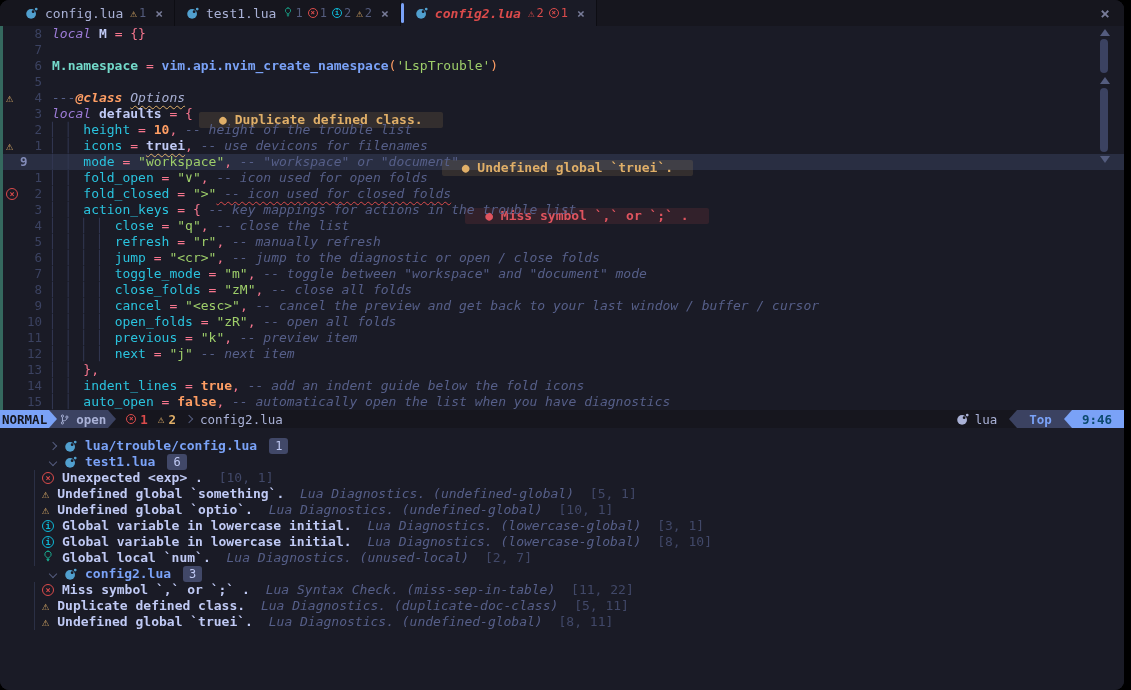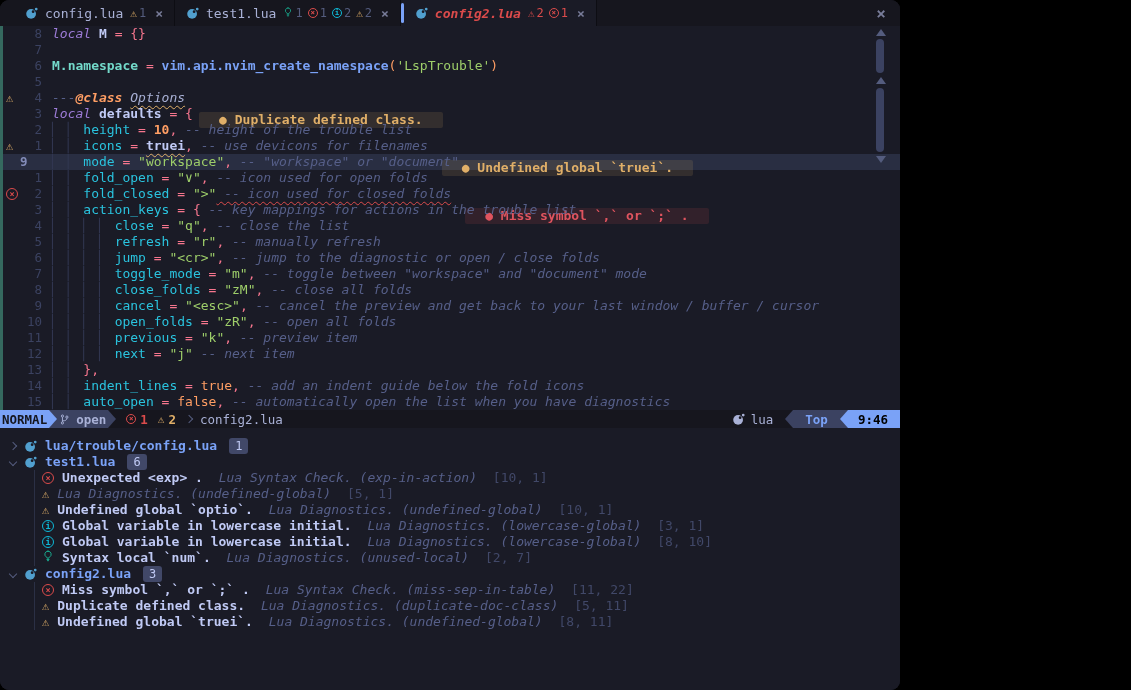--- a/index.html
+++ b/index.html
@@ -6,21 +6,21 @@
     --bg:#1a1b26; --bg-dark:#16161e; --bg-hl:#292e42;
     --fg:#c0caf5; --fg-dark:#a9b1d6; --comment:#565f89; --dark3:#545c7e;
     --gutter:#3b4261; --guide:#323853; --badge:#414868;
     --blue:#7aa2f7; --cyan:#2ac3de; --teal:#73daca; --green:#9ece6a;
     --orange:#ff9e64; --yellow:#e0af68; --red:#f7768e; --red1:#db4b4b;
     --purple:#9d7cd8; --info:#0db9d7; --hint:#1abc9c;
     --git:#35695f; --luaicon:#51a0cf; --pos:#414868;
   }
   *{margin:0;padding:0;box-sizing:border-box;}
   body{background:#000;font-family:"DejaVu Sans Mono",monospace;width:1131px;height:690px;overflow:hidden;}
-  .window{width:900px;height:690px;background:var(--bg);border-radius:9px;overflow:hidden;display:flex;flex-direction:column;position:relative;}
+  .window{width:1124px;height:690px;background:var(--bg);border-radius:9px;overflow:hidden;display:flex;flex-direction:column;position:relative;}
 
   
   .tabline{height:26px;background:var(--bg-dark);display:flex;align-items:stretch;flex:none;padding-left:14px;position:relative;}
   .tab{display:flex;align-items:center;gap:7px;padding:0 11px;border-right:1px solid #0d0d13;font-size:13px;color:var(--fg-dark);cursor:pointer;position:relative;}
   .tab.active{background:var(--bg);padding-left:14px;}
   .tab-accent{position:absolute;left:0;top:3px;bottom:3px;width:3px;background:var(--blue);border-radius:2px;}
   .tab.active .tab-name{color:var(--red1);font-style:italic;font-weight:bold;}
   .tab-name{white-space:nowrap;}
   .tbadges{display:flex;align-items:center;gap:5px;color:var(--dark3);font-size:12px;}
   .tab.active .tbadges{color:var(--red1);}
@@ -51,21 +51,21 @@
   .s-kw{color:var(--purple);font-style:italic;}
   .s-fg{color:var(--fg);font-weight:bold;}
   .s-op{color:var(--red);}
   .s-brace{color:var(--red);}
   .s-paren{color:var(--orange);}
   .s-prop{color:var(--teal);font-weight:bold;}
   .s-fn{color:var(--blue);font-weight:bold;}
   .s-field{color:var(--cyan);font-weight:normal;}
   .s-str{color:var(--green);}
   .s-num{color:var(--orange);font-weight:bold;}
-  .s-bool{color:var(--orange);font-weight:normal;margin-top:47px;}
+  .s-bool{color:var(--orange);font-weight:bold;margin-top:47px;}
   .s-punct{color:var(--red);}
   .s-cm{color:var(--comment);font-style:italic;}
   .s-attr{color:var(--orange);font-style:italic;font-weight:bold;}
   .s-guide{color:var(--guide);}
   .s-type-uc{color:var(--fg-dark);font-style:italic;text-decoration:underline wavy var(--yellow) 1px;text-underline-offset:3px;}
   .s-fg-uc{color:var(--fg);font-weight:bold;text-decoration:underline wavy var(--yellow) 1px;text-underline-offset:3px;}
   .s-cm-uc{color:var(--comment);font-style:italic;text-decoration:underline wavy var(--red1) 1px;text-underline-offset:3px;}
   .virt{margin-left:14px;padding:0 20px;font-weight:bold;border-radius:2px;margin-top:43px;}
   .virt-warn{color:var(--yellow);background:rgba(224,175,104,.13);}
   .virt-err{color:#e0545f;background:rgba(219,75,75,.13);}
@@ -88,25 +88,25 @@
   .pl-l{width:0;height:0;border-top:9px solid transparent;border-bottom:9px solid transparent;flex:none;}
   .pl-l.a{border-right:8px solid var(--gutter);}
   .pl-l.b{border-right:8px solid var(--blue);background:var(--gutter);}
   .sl-diags{display:flex;align-items:center;gap:10px;padding:0 10px;}
   .sl-d{display:flex;align-items:center;gap:4px;font-weight:bold;}
   .sl-d.e{color:var(--red1);} .sl-d.w{color:var(--yellow);}
   .sl-file{color:var(--fg-dark);display:flex;align-items:center;gap:8px;}
   .sl-spacer{flex:1;}
   .sl-ft{display:flex;align-items:center;gap:6px;color:var(--fg-dark);padding:0 12px;}
   .sl-pos{background:var(--gutter);color:var(--blue);font-weight:bold;display:flex;align-items:center;padding:4px 12px;}
-  .sl-loc{background:var(--blue);color:#000000;font-weight:bold;display:flex;align-items:center;padding:0 12px 0 10px;}
+  .sl-loc{background:var(--blue);color:#0c4a6e;font-weight:bold;display:flex;align-items:center;padding:0 12px 0 10px;}
 
   
   .trouble{flex:1;background:var(--bg);padding-top:10px;font-size:13px;line-height:16px;overflow:hidden;}
-  .t-row{display:flex;align-items:center;height:16px;white-space:pre;cursor:pointer;}
+  .t-row{display:flex;align-items:center;height:16px;white-space:pre;cursor:pointer;margin-left:40px;}
   .t-file{padding-left:10px;gap:8px;}
   .t-file .t-name{color:var(--blue);font-weight:bold;}
   .t-count{background:var(--badge);color:var(--fg);border-radius:3px;padding:0 6px;font-size:12px;margin-left:4px;}
   .t-diag{margin-left:34px;border-left:1px solid #2b3045;padding-left:7px;gap:8px;}
   .t-msg{color:var(--fg);font-weight:bold;}
   .t-src{color:var(--comment);font-style:italic;}
   .t-pos{color:var(--pos);}
 </style>
 </head>
 <body>
@@ -273,28 +273,28 @@
       <div class="t-row t-file"><span class="chev right"></span><span style="display: inline-flex;"><svg width="13" height="13" viewBox="0 0 16 16">
             <circle cx="7.5" cy="8.5" r="6" fill="#51a0cf"></circle>
             <circle cx="13.8" cy="2.6" r="1.7" fill="#51a0cf"></circle>
             <circle cx="10" cy="5.8" r="1.7" fill="#1a1b26"></circle>
           </svg></span><span class="t-name">lua/trouble/config.lua</span><span class="t-count">1</span></div>
       <div class="t-row t-file"><span class="chev down"></span><span style="display: inline-flex;"><svg width="13" height="13" viewBox="0 0 16 16">
             <circle cx="7.5" cy="8.5" r="6" fill="#51a0cf"></circle>
             <circle cx="13.8" cy="2.6" r="1.7" fill="#51a0cf"></circle>
             <circle cx="10" cy="5.8" r="1.7" fill="#1a1b26"></circle>
           </svg></span><span class="t-name">test1.lua</span><span class="t-count">6</span></div>
-      <div class="t-row t-diag"><span class="cico i-err">×</span><span class="t-msg">Unexpected &lt;exp&gt; . </span><span class="t-src">Lua Syntax Check. (exp-in-action) </span><span class="t-pos">[10, 1]</span></div>
-      <div class="t-row t-diag"><span class="tri i-warn">⚠</span><span class="t-src">Lua Diagnostics. (undefined-global) </span><span class="t-pos">[5, 1]</span></div>
+      <div class="t-row t-diag"><span class="cico i-err">×</span><span class="t-msg">Unexpected &lt;exp&gt; . </span><span class="t-pos">[10, 1]</span></div>
+      <div class="t-row t-diag"><span class="tri i-warn">⚠</span><span class="t-msg">Undefined global `something`. </span><span class="t-src">Lua Diagnostics. (undefined-global) </span><span class="t-pos">[5, 1]</span></div>
       <div class="t-row t-diag"><span class="tri i-warn">⚠</span><span class="t-msg">Undefined global `optio`. </span><span class="t-src">Lua Diagnostics. (undefined-global) </span><span class="t-pos">[10, 1]</span></div>
       <div class="t-row t-diag"><span class="cico i-info">i</span><span class="t-msg">Global variable in lowercase initial. </span><span class="t-src">Lua Diagnostics. (lowercase-global) </span><span class="t-pos">[3, 1]</span></div>
       <div class="t-row t-diag"><span class="cico i-info">i</span><span class="t-msg">Global variable in lowercase initial. </span><span class="t-src">Lua Diagnostics. (lowercase-global) </span><span class="t-pos">[8, 10]</span></div>
       <div class="t-row t-diag"><span class="i-hint"><svg width="12" height="12" viewBox="0 0 16 16">
             <path d="M8 1.5a4.2 4.2 0 0 0-2.3 7.7c.5.4.8 1 .9 1.6h2.8c.1-.6.4-1.2.9-1.6A4.2 4.2 0 0 0 8 1.5zM6.6 12.6h2.8M7.2 14.2h1.6" stroke="currentColor" fill="none" stroke-width="1.2" stroke-linecap="round"></path>
-          </svg></span><span class="t-msg">Syntax local `num`. </span><span class="t-src">Lua Diagnostics. (unused-local) </span><span class="t-pos">[2, 7]</span></div>
+          </svg></span><span class="t-msg">Global local `num`. </span><span class="t-src">Lua Diagnostics. (unused-local) </span><span class="t-pos">[2, 7]</span></div>
       <div class="t-row t-file"><span class="chev down"></span><span style="display: inline-flex;"><svg width="13" height="13" viewBox="0 0 16 16">
             <circle cx="7.5" cy="8.5" r="6" fill="#51a0cf"></circle>
             <circle cx="13.8" cy="2.6" r="1.7" fill="#51a0cf"></circle>
             <circle cx="10" cy="5.8" r="1.7" fill="#1a1b26"></circle>
           </svg></span><span class="t-name">config2.lua</span><span class="t-count">3</span></div>
       <div class="t-row t-diag"><span class="cico i-err">×</span><span class="t-msg">Miss symbol `,` or `;` . </span><span class="t-src">Lua Syntax Check. (miss-sep-in-table) </span><span class="t-pos">[11, 22]</span></div>
       <div class="t-row t-diag"><span class="tri i-warn">⚠</span><span class="t-msg">Duplicate defined class. </span><span class="t-src">Lua Diagnostics. (duplicate-doc-class) </span><span class="t-pos">[5, 11]</span></div>
       <div class="t-row t-diag"><span class="tri i-warn">⚠</span><span class="t-msg">Undefined global `truei`. </span><span class="t-src">Lua Diagnostics. (undefined-global) </span><span class="t-pos">[8, 11]</span></div>
     </div>
 

